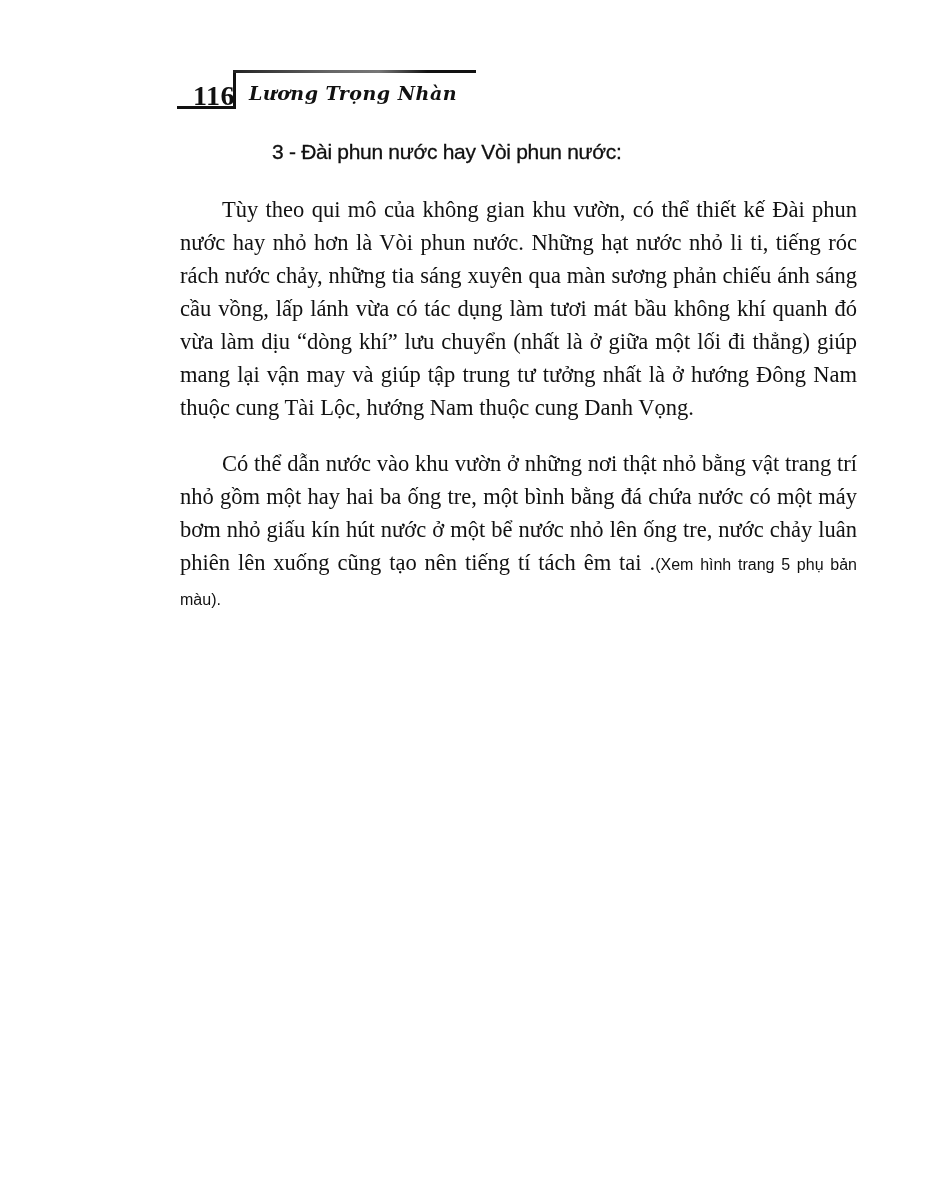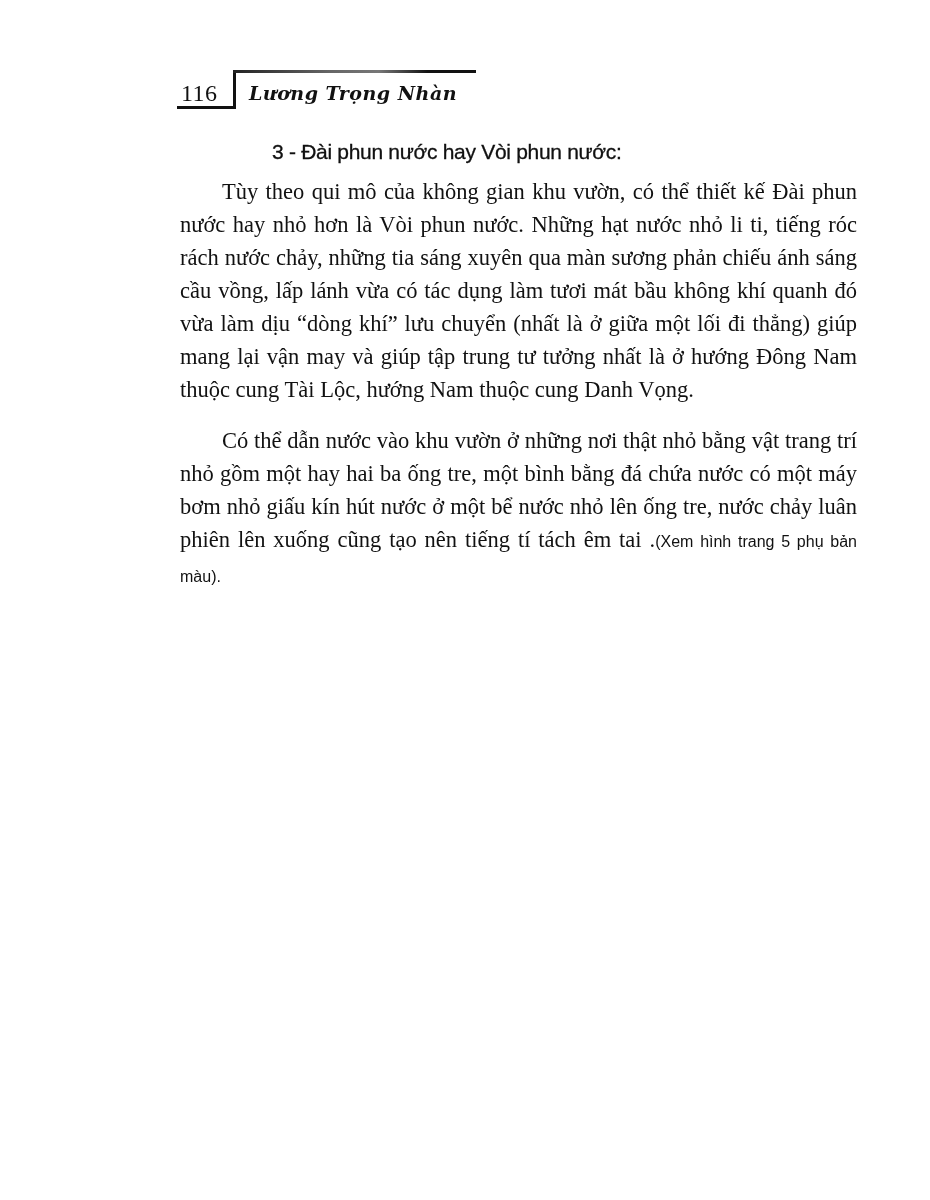--- a/index.html
+++ b/index.html
@@ -10,24 +10,24 @@
     overflow: hidden;
     color: #111;
   }
   .header {
     position: absolute;
     left: 177px; top: 68px;
     width: 300px; height: 40px;
   }
   .page-number {
     position: absolute;
-    left: 4px; top: 12px;
+    left: 16px; top: 12px;
     font-family: "Liberation Serif", serif;
-    font-weight: normal;
-    font-size: 24px;
+    font-weight: bold;
+    font-size: 28px;
     color: #111;
     letter-spacing: 0.5px;
   }
   .header-underline {
     position: absolute;
     left: 0; top: 38px;
     width: 57px; height: 3px;
     background: #111;
   }
   .header-vbar {
@@ -67,21 +67,21 @@
     height: 36px;
     line-height: 36px;
     letter-spacing: -0.3px;
     -webkit-text-stroke: 0.3px #111;
   }
   .paragraph {
     font-family: "Liberation Serif", serif;
     font-size: 22.5px;
     line-height: 33px;
     text-align: justify;
-    margin: 5px 0 0 0;
+    margin: 23px 0 0 0;
     color: #111;
   }
   .paragraph .indent { display: inline-block; width: 42px; }
   .paragraph .small-sans {
     font-family: "Liberation Sans", sans-serif;
     font-size: 16px;
   }
   .sec2 { margin-top: 18px; }
 </style>
 </head>

